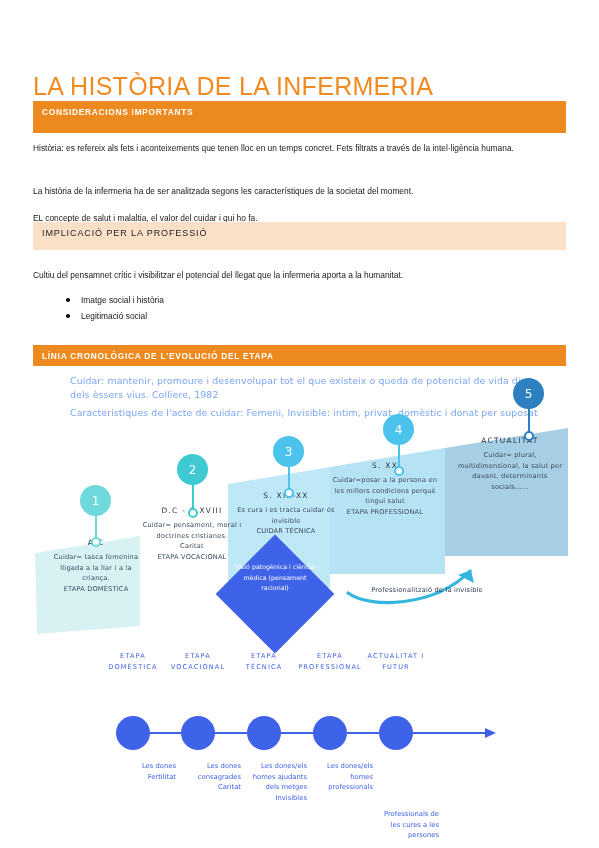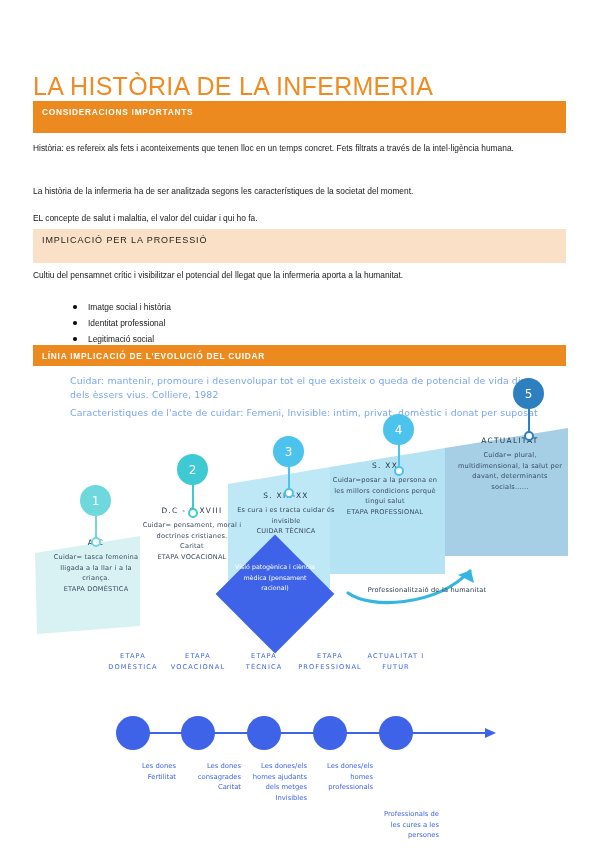--- a/index.html
+++ b/index.html
@@ -21,36 +21,36 @@
   .bar{position:absolute;left:33px;width:533px;box-sizing:border-box;}
   .bar.solid{background:#ED8A1F;color:#ffffff;}
   .bar.soft{background:#FBE0C8;color:#222222;}
   .bar .bar-label{
     font-size:8.3px;letter-spacing:.75px;font-weight:bold;
     padding:6px 8px 6px 9px;display:block;white-space:nowrap;
   }
   .bar.soft .bar-label{font-weight:normal;letter-spacing:.9px;font-size:9px;}
 
   #bar-consideracions{top:101px;height:32px;}
-  #bar-implicacio{top:229px;height:34px;}
+  #bar-implicacio{top:222px;height:28px;}
   #bar-linia{top:345px;height:21px;}
 
   
   .para{
     position:absolute;left:33px;width:533px;
     font-size:8.4px;line-height:14px;color:#181818;
     text-align:justify;
   }
   #p-historia{top:133px;}
   #p-analitzada{top:176px;}
   #p-concepte{top:203px;}
   #p-cultiu{top:260px;}
 
   .bullets{
-    position:absolute;left:45px;top:284px;width:420px;margin:15px;padding:0 0 0 28px;
+    position:absolute;left:45px;top:284px;width:420px;margin:8px;padding:0 0 0 28px;
     font-size:8.4px;line-height:16px;color:#181818;list-style:none;
   }
   .bullets li{position:relative;}
   .bullets li::before{
     content:"";position:absolute;left:-15px;top:6px;
     width:3.5px;height:3.5px;border-radius:50%;background:#111;
   }
 
   
   .diagram{position:absolute;left:0;top:366px;width:599px;height:448px;}
@@ -144,26 +144,25 @@
   <p class="para" id="p-historia">Història: es refereix als fets i aconteixements que tenen lloc en un temps concret. Fets filtrats a través de la intel·ligència humana.</p>
   <p class="para" id="p-analitzada">La història de la infermeria ha de ser analitzada segons les característiques de la societat del moment.</p>
   <p class="para" id="p-concepte">EL concepte de salut i malaltia, el valor del cuidar i qui ho fa.</p>
 
   <div class="bar soft" id="bar-implicacio">
     <span class="bar-label">IMPLICACIÓ PER LA PROFESSIÓ</span>
   </div>
   <p class="para" id="p-cultiu">Cultiu del pensamnet crític i visibilitzar el potencial del llegat que la infermeria aporta a la humanitat.</p>
   <ul class="bullets">
     <li>Imatge social i història</li>
-    <li>Identitat professional</li>
     <li>Legitimació social</li>
   </ul>
 
   <div class="bar solid" id="bar-linia">
-    <span class="bar-label">LÍNIA IMPLICACIÓ DE L'EVOLUCIÓ DEL CUIDAR</span>
+    <span class="bar-label">LÍNIA CRONOLÒGICA DE L'EVOLUCIÓ DEL ETAPA</span>
   </div>
 
   <div class="diagram">
 
     <div class="intro-line" id="intro-1">Cuidar: mantenir, promoure i desenvolupar tot el que existeix o queda de potencial de vida dins dels èssers vius. Colliere, 1982</div>
     <div class="intro-line" id="intro-2">Caracteristiques de l'acte de cuidar:   Femeni, Invisible: intim, privat, domèstic i donat per suposat</div>
 
     <svg class="ramp" viewBox="0 0 599 300">
       <polygon points="35,187 140,170 140,260 37,268" fill="#D8F2F4"></polygon>
       <polygon points="228,118 330,101 330,222 228,222" fill="#BFE8F6"></polygon>
@@ -223,21 +222,21 @@
       <div class="pin-dot" style="top: 53px; border: 2.4px solid rgb(46, 127, 192);"></div>
     </div>
 
     <div class="diamond"></div>
     <div class="diamond-text">Visió patogènica i ciència mèdica (pensament racional)</div>
 
     <svg style="position:absolute;left:340px;top:185px;width:180px;height:60px;" viewBox="0 0 180 60">
       <path d="M8,42 C30,58 95,56 130,20" stroke="#34B6E0" stroke-width="3.2" fill="none" stroke-linecap="round"></path>
       <path d="M131,19 L118,24 L134,32 Z" fill="#34B6E0"></path>
     </svg>
-    <div class="prof-label">Professionalitzaió de la humanitat</div>
+    <div class="prof-label">Professionalitzaió de la invisible</div>
 
     <div class="bt">
       <svg style="position:absolute;left:0;top:0;width:599px;height:160px;" viewBox="0 0 599 160">
         <line x1="120" y1="82" x2="488" y2="82" stroke="#3F63E8" stroke-width="1.8"></line>
         <path d="M496,82 L485,77 L485,87 Z" fill="#3F63E8"></path>
       </svg>
 
       <div class="bt-stage" style="left: 90px; top: 0px; white-space: pre-line;">ETAPA
 DOMÈSTICA</div>
       <div class="bt-stage" style="left: 155px; top: 0px; white-space: pre-line;">ETAPA

